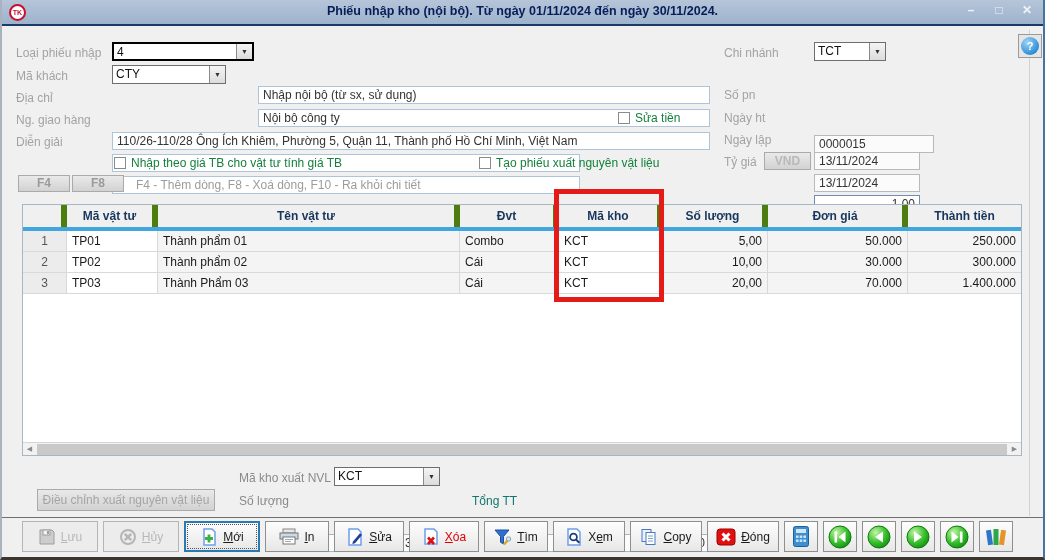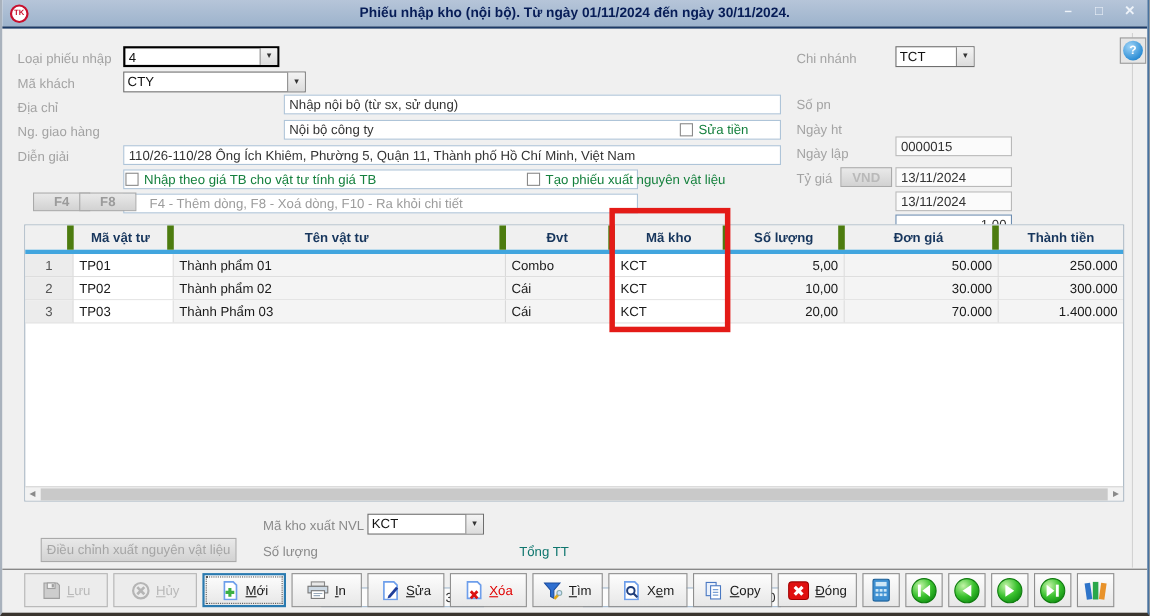--- a/index.html
+++ b/index.html
@@ -102,21 +102,21 @@
   </div>
 
   <div class="lbl" style="left:14px;top:46px;">Loại phiếu nhập</div>
   <div class="combo focused" style="left:110px;top:42px;width:142px;">
     <span class="combo-val">4</span>
     <span class="combo-btn">▼</span>
   </div>
   <div class="field" style="left:256px;top:42px;width:452px;">Nhập nội bộ (từ sx, sử dụng)</div>
 
   <div class="lbl" style="left:14px;top:69px;">Mã khách</div>
-  <div class="combo" style="left:110px;top:65px;width:166px;justify-content:space-between;">
+  <div class="combo" style="left:110px;top:65px;width:114px;justify-content:space-between;">
     <span class="combo-val">CTY</span>
     <span class="combo-btn">▼</span>
   </div>
   <div class="field" style="left:256px;top:65px;width:452px;">Nội bộ công ty</div>
 
   <div class="lbl" style="left:14px;top:91px;">Địa chỉ</div>
   <div class="field" style="left:110px;top:88px;width:598px;">110/26-110/28 Ông Ích Khiêm, Phường 5, Quận 11, Thành phố Hồ Chí Minh, Việt Nam</div>
 
   <div class="lbl" style="left:14px;top:113px;">Ng. giao hàng</div>
   <div class="field" style="left:110px;top:110px;width:468px;"></div>
@@ -130,32 +130,32 @@
 
   <div class="chk" style="left:477px;top:156px;">
     <span class="box"></span>
     <span>Tạo phiếu xuất nguyên vật liệu</span>
   </div>
   <div class="chk" style="left:112px;top:156px;">
     <span class="box"></span>
     <span>Nhập theo giá TB cho vật tư tính giá TB</span>
   </div>
 
-  <div class="btn-gray" style="left:28px;top:175px;width:52px;height:17px;line-height:15px;">F4</div>
+  <div class="btn-gray" style="left:16px;top:175px;width:52px;height:17px;line-height:15px;">F4</div>
   <div class="btn-gray" style="left:70px;top:175px;width:52px;height:17px;line-height:15px;">F8</div>
   <div class="hint" style="left:134px;top:178px;">F4 - Thêm dòng, F8 - Xoá dòng, F10 - Ra khỏi chi tiết</div>
 
   <div class="lbl" style="left:722px;top:46px;">Chi nhánh</div>
   <div class="combo" style="left:812px;top:42px;width:72px;">
     <span class="combo-val">TCT</span>
     <span class="combo-btn">▼</span>
   </div>
 
   <div class="lbl" style="left:722px;top:88px;">Số pn</div>
-  <div class="field ro" style="left:812px;top:80px;width:106px;">0000015</div>
+  <div class="field ro" style="left:812px;top:91px;width:120px;">0000015</div>
 
   <div class="lbl" style="left:722px;top:111px;">Ngày ht</div>
   <div class="field ro" style="left:812px;top:108px;width:106px;">13/11/2024</div>
 
   <div class="lbl" style="left:722px;top:133px;">Ngày lập</div>
   <div class="field ro" style="left:812px;top:130px;width:106px;">13/11/2024</div>
 
   <div class="lbl" style="left:722px;top:155px;">Tỷ giá</div>
   <div class="btn-gray" style="left:762px;top:152px;width:47px;height:18px;line-height:16px;color:#b9b9b9;">VND</div>
   <div class="field num" style="left:812px;top:151px;width:106px;border-color:#6e8db0;">1.00</div>

